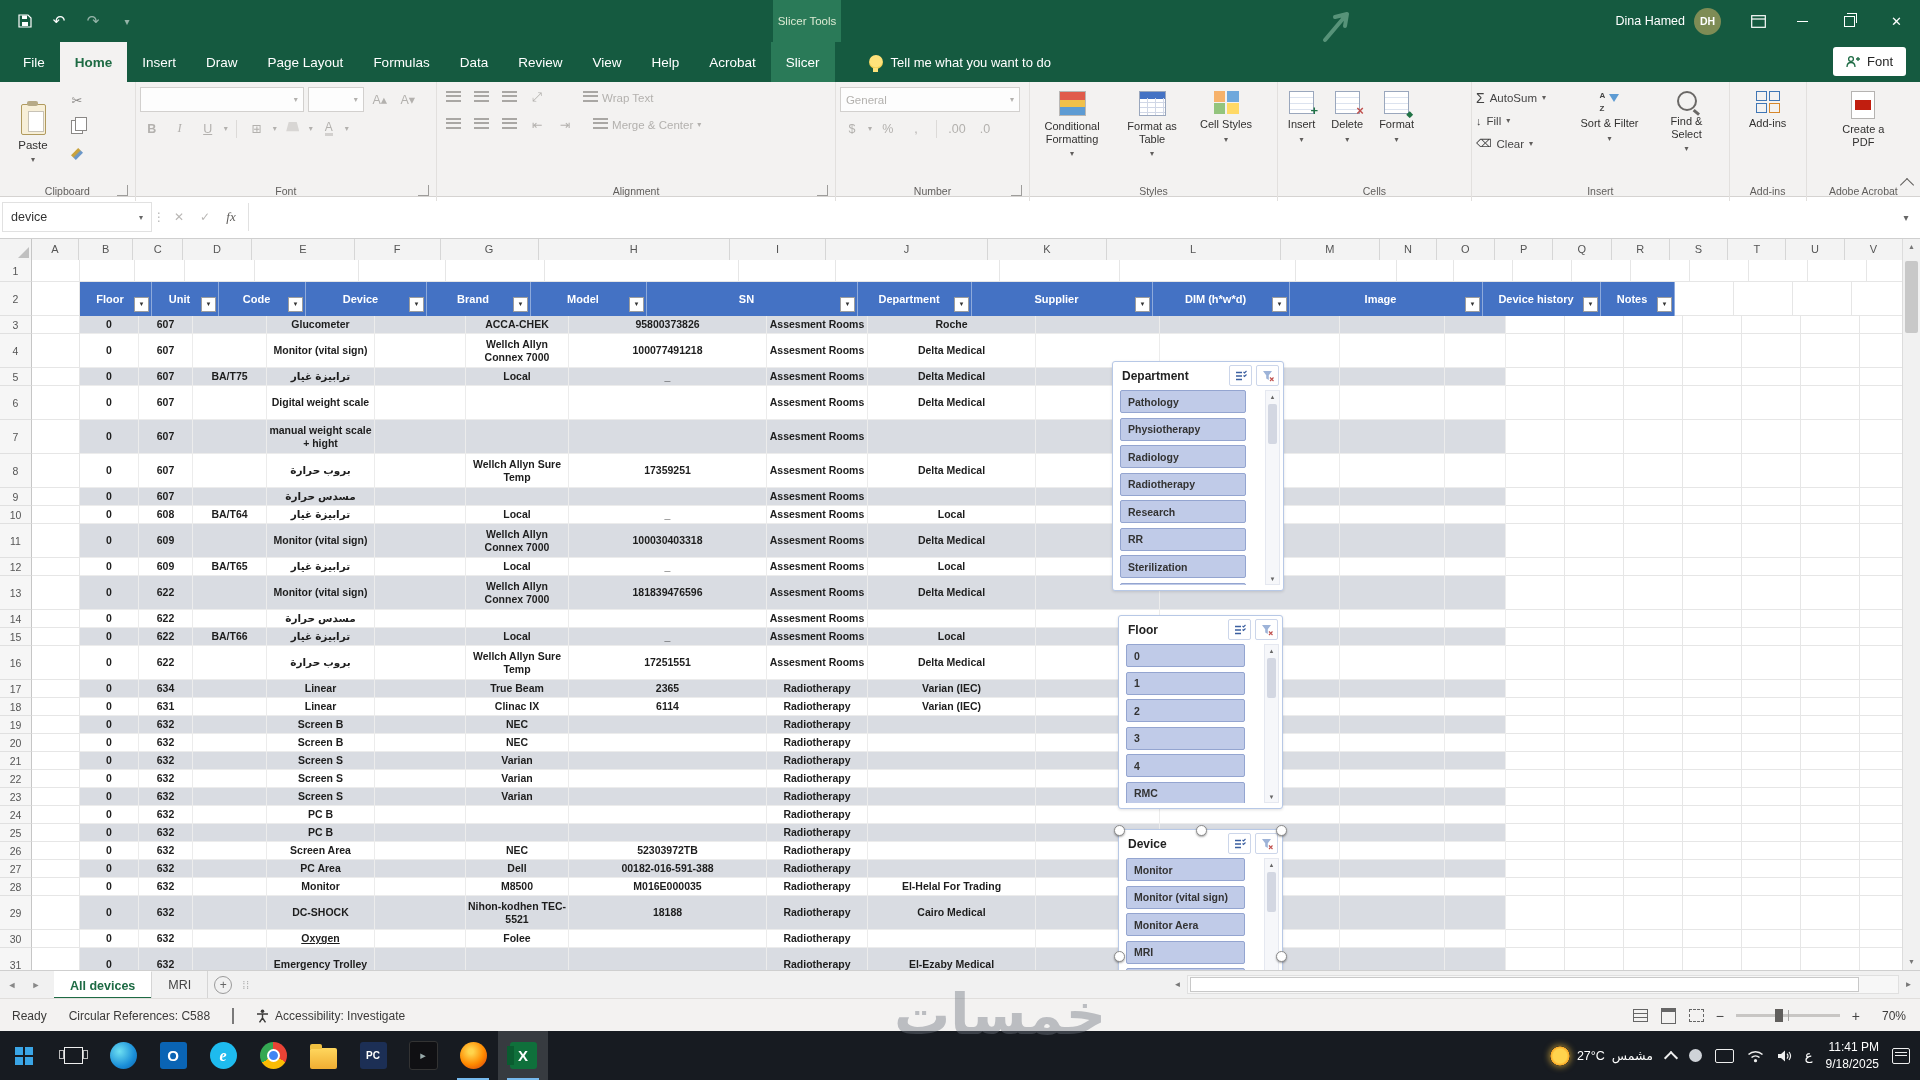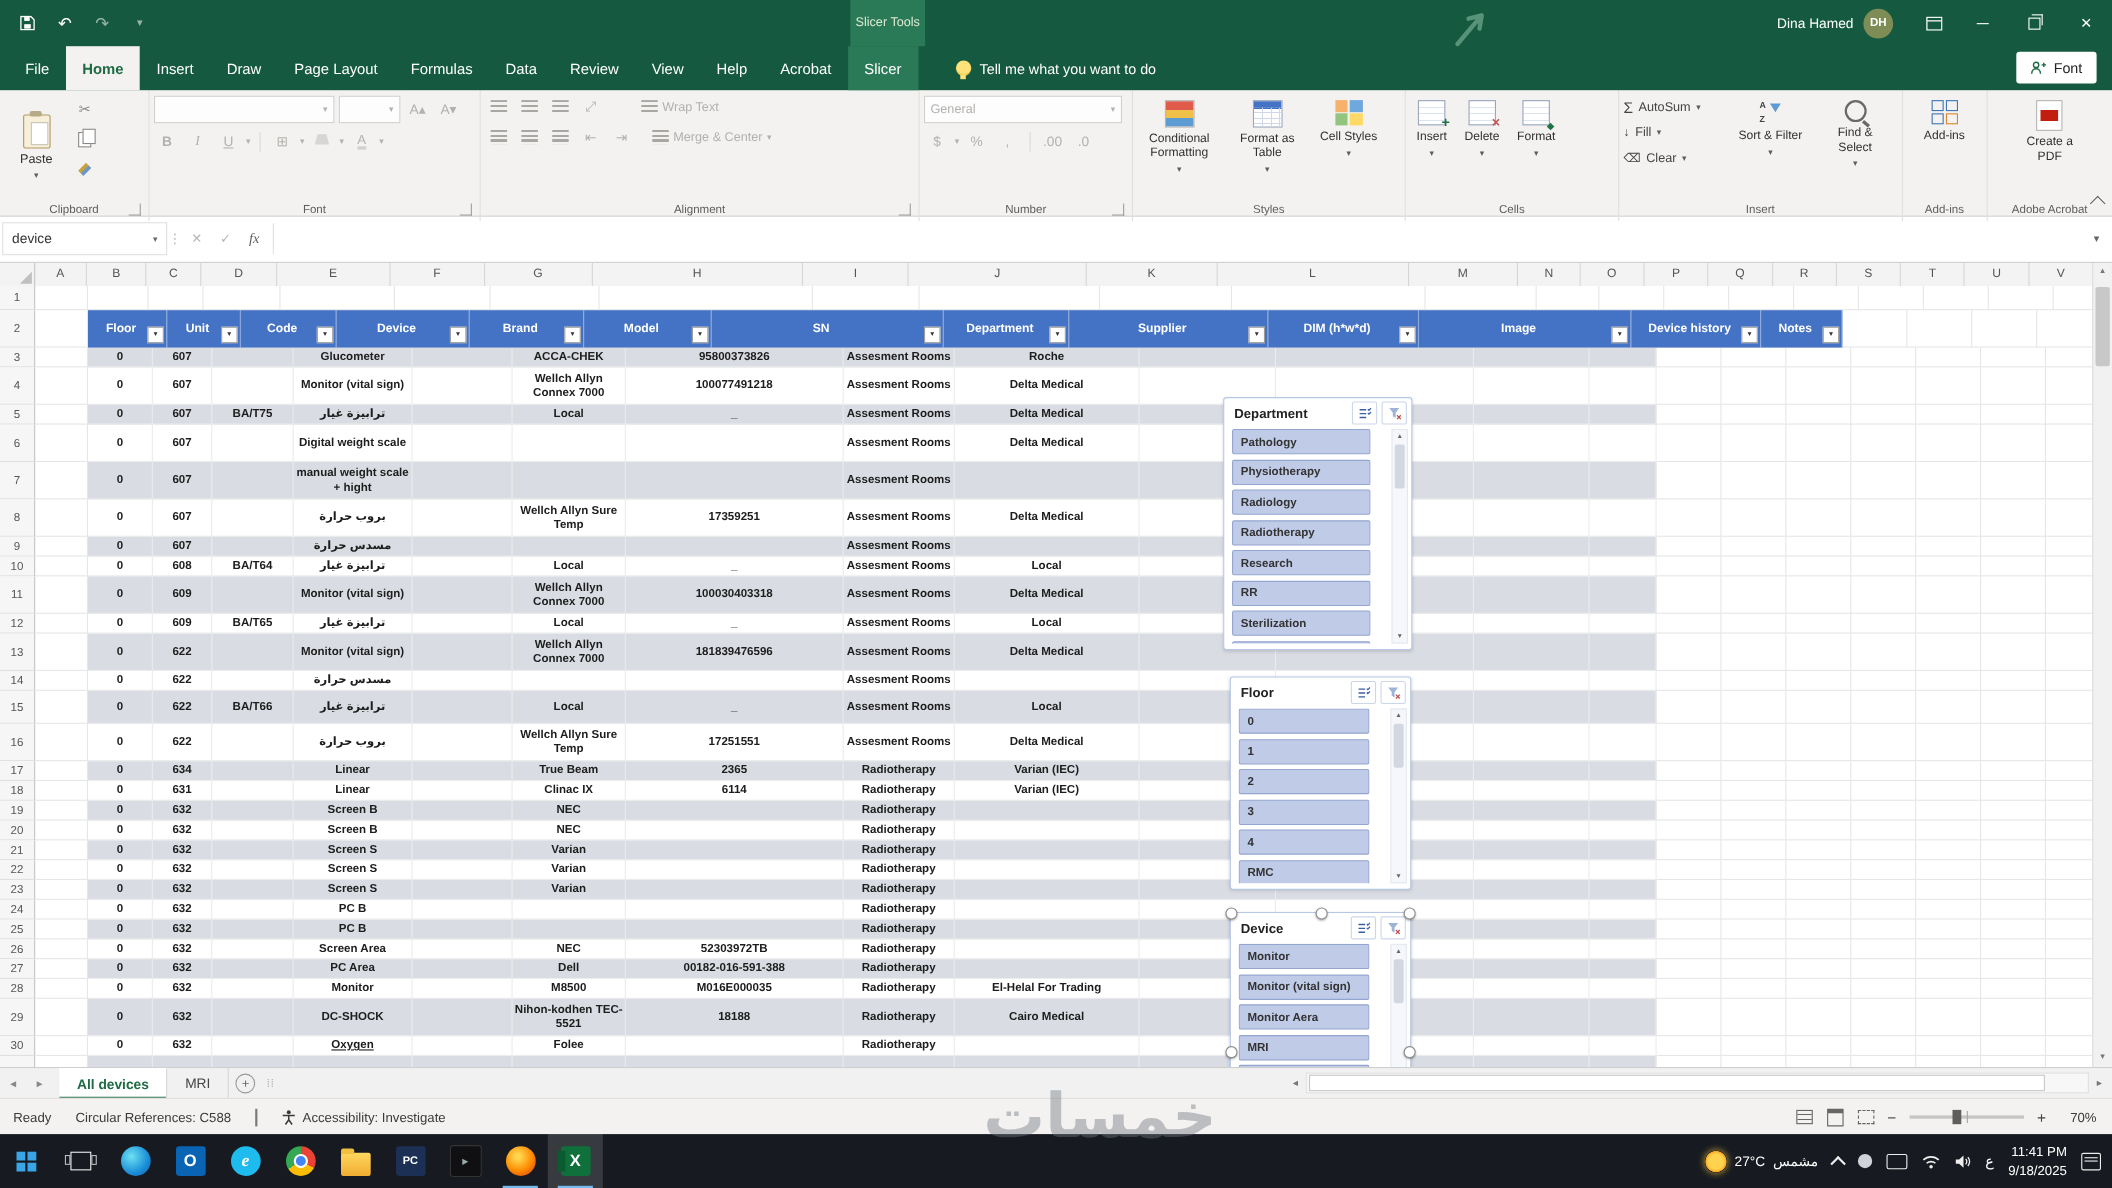--- a/index.html
+++ b/index.html
@@ -966,21 +966,21 @@
           <div class="tcell" style="width: 100px;"></div>
           <div class="tcell" style="width: 56px;"></div>
           <div class="cell" style="width: 58px;"></div>
           <div class="cell" style="width: 58px;"></div>
           <div class="cell" style="width: 58px;"></div>
           <div class="cell" style="width: 58px;"></div>
           <div class="cell" style="width: 58px;"></div>
           <div class="cell" style="width: 58px;"></div>
           <div class="cell" style="width: 58px;"></div>
         </div>
-        <div class="grow" style="height: 30px;">
+        <div class="grow" style="height: 18px;">
           <div class="gut">15</div>
           <div class="cell" style="width: 47px;"></div>
           <div class="tcell band" style="width: 54px;">0</div>
           <div class="tcell band" style="width: 49px;">622</div>
           <div class="tcell band" style="width: 69px;">BA/T66</div>
           <div class="tcell band" style="width: 103px;">ترابيزة غيار</div>
           <div class="tcell band" style="width: 86px;"></div>
           <div class="tcell band" style="width: 98px;">Local</div>
           <div class="tcell band" style="width: 193px;">_</div>
           <div class="tcell band" style="width: 96px;">Assesment Rooms</div>

